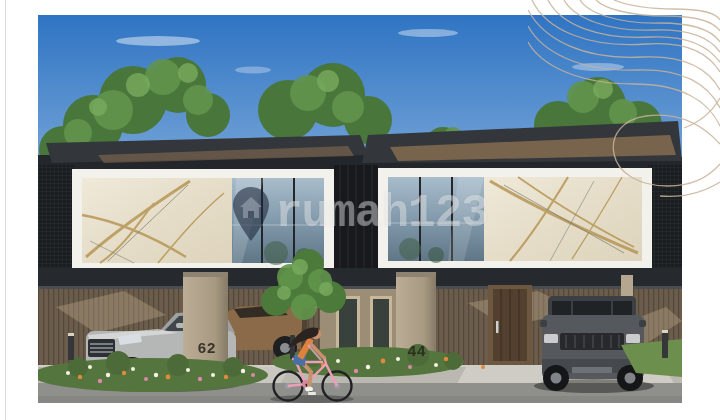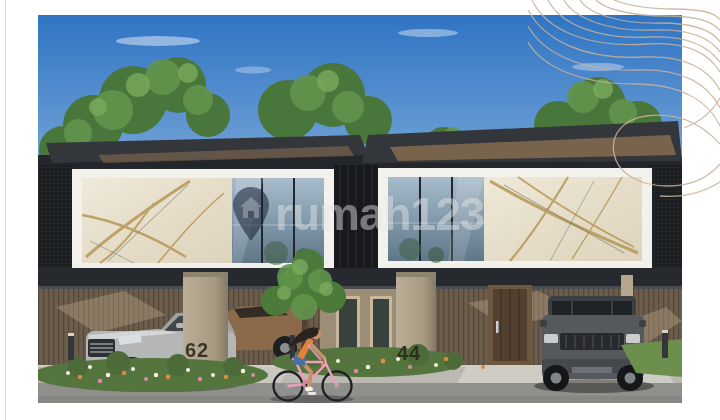--- a/index.html
+++ b/index.html
@@ -8,30 +8,30 @@
     background:#ffffff;font-family:"Liberation Sans", sans-serif;
   }
   .left-rule{position:absolute;left:5px;top:0;width:1px;height:420px;background:#dcdcda;}
   .photo{
     position:absolute;left:38px;top:15px;width:644px;height:388px;
     overflow:hidden;background:#cfcdc6;
   }
   .photo svg{display:block;}
   .overlay{position:absolute;pointer-events:none;}
   .watermark{
-    position:absolute;left:195px;top:172px;display:flex;align-items:center;gap:6px;
+    position:absolute;left:195px;top:172px;display:flex;align-items:center;gap:6px;font-family:Liberation Mono, monospace;
   }
   .wm-text{
     font-weight:bold;font-size:46px;letter-spacing:-1px;
     color:rgba(255,255,255,0.38);line-height:52px;
     text-shadow:0 0 2px rgba(120,120,120,0.15);
   }
   .house-no{
-    position:absolute;font-weight:bold;font-size:20px;
-    color:rgba(42,38,31,0.88);text-align:left;letter-spacing:1px;
+    position:absolute;font-weight:bold;font-size:15px;
+    color:rgba(42,38,31,0.88);text-align:center;letter-spacing:1px;
   }
   .house-no.left{left:147px;top:324px;width:44px;}
   .house-no.right{left:359px;top:327px;width:40px;}
   .swirl{position:absolute;left:528px;top:0;width:192px;height:205px;z-index:5;}
 </style>
 </head>
 <body>
 
 <div class="left-rule"></div>
 

